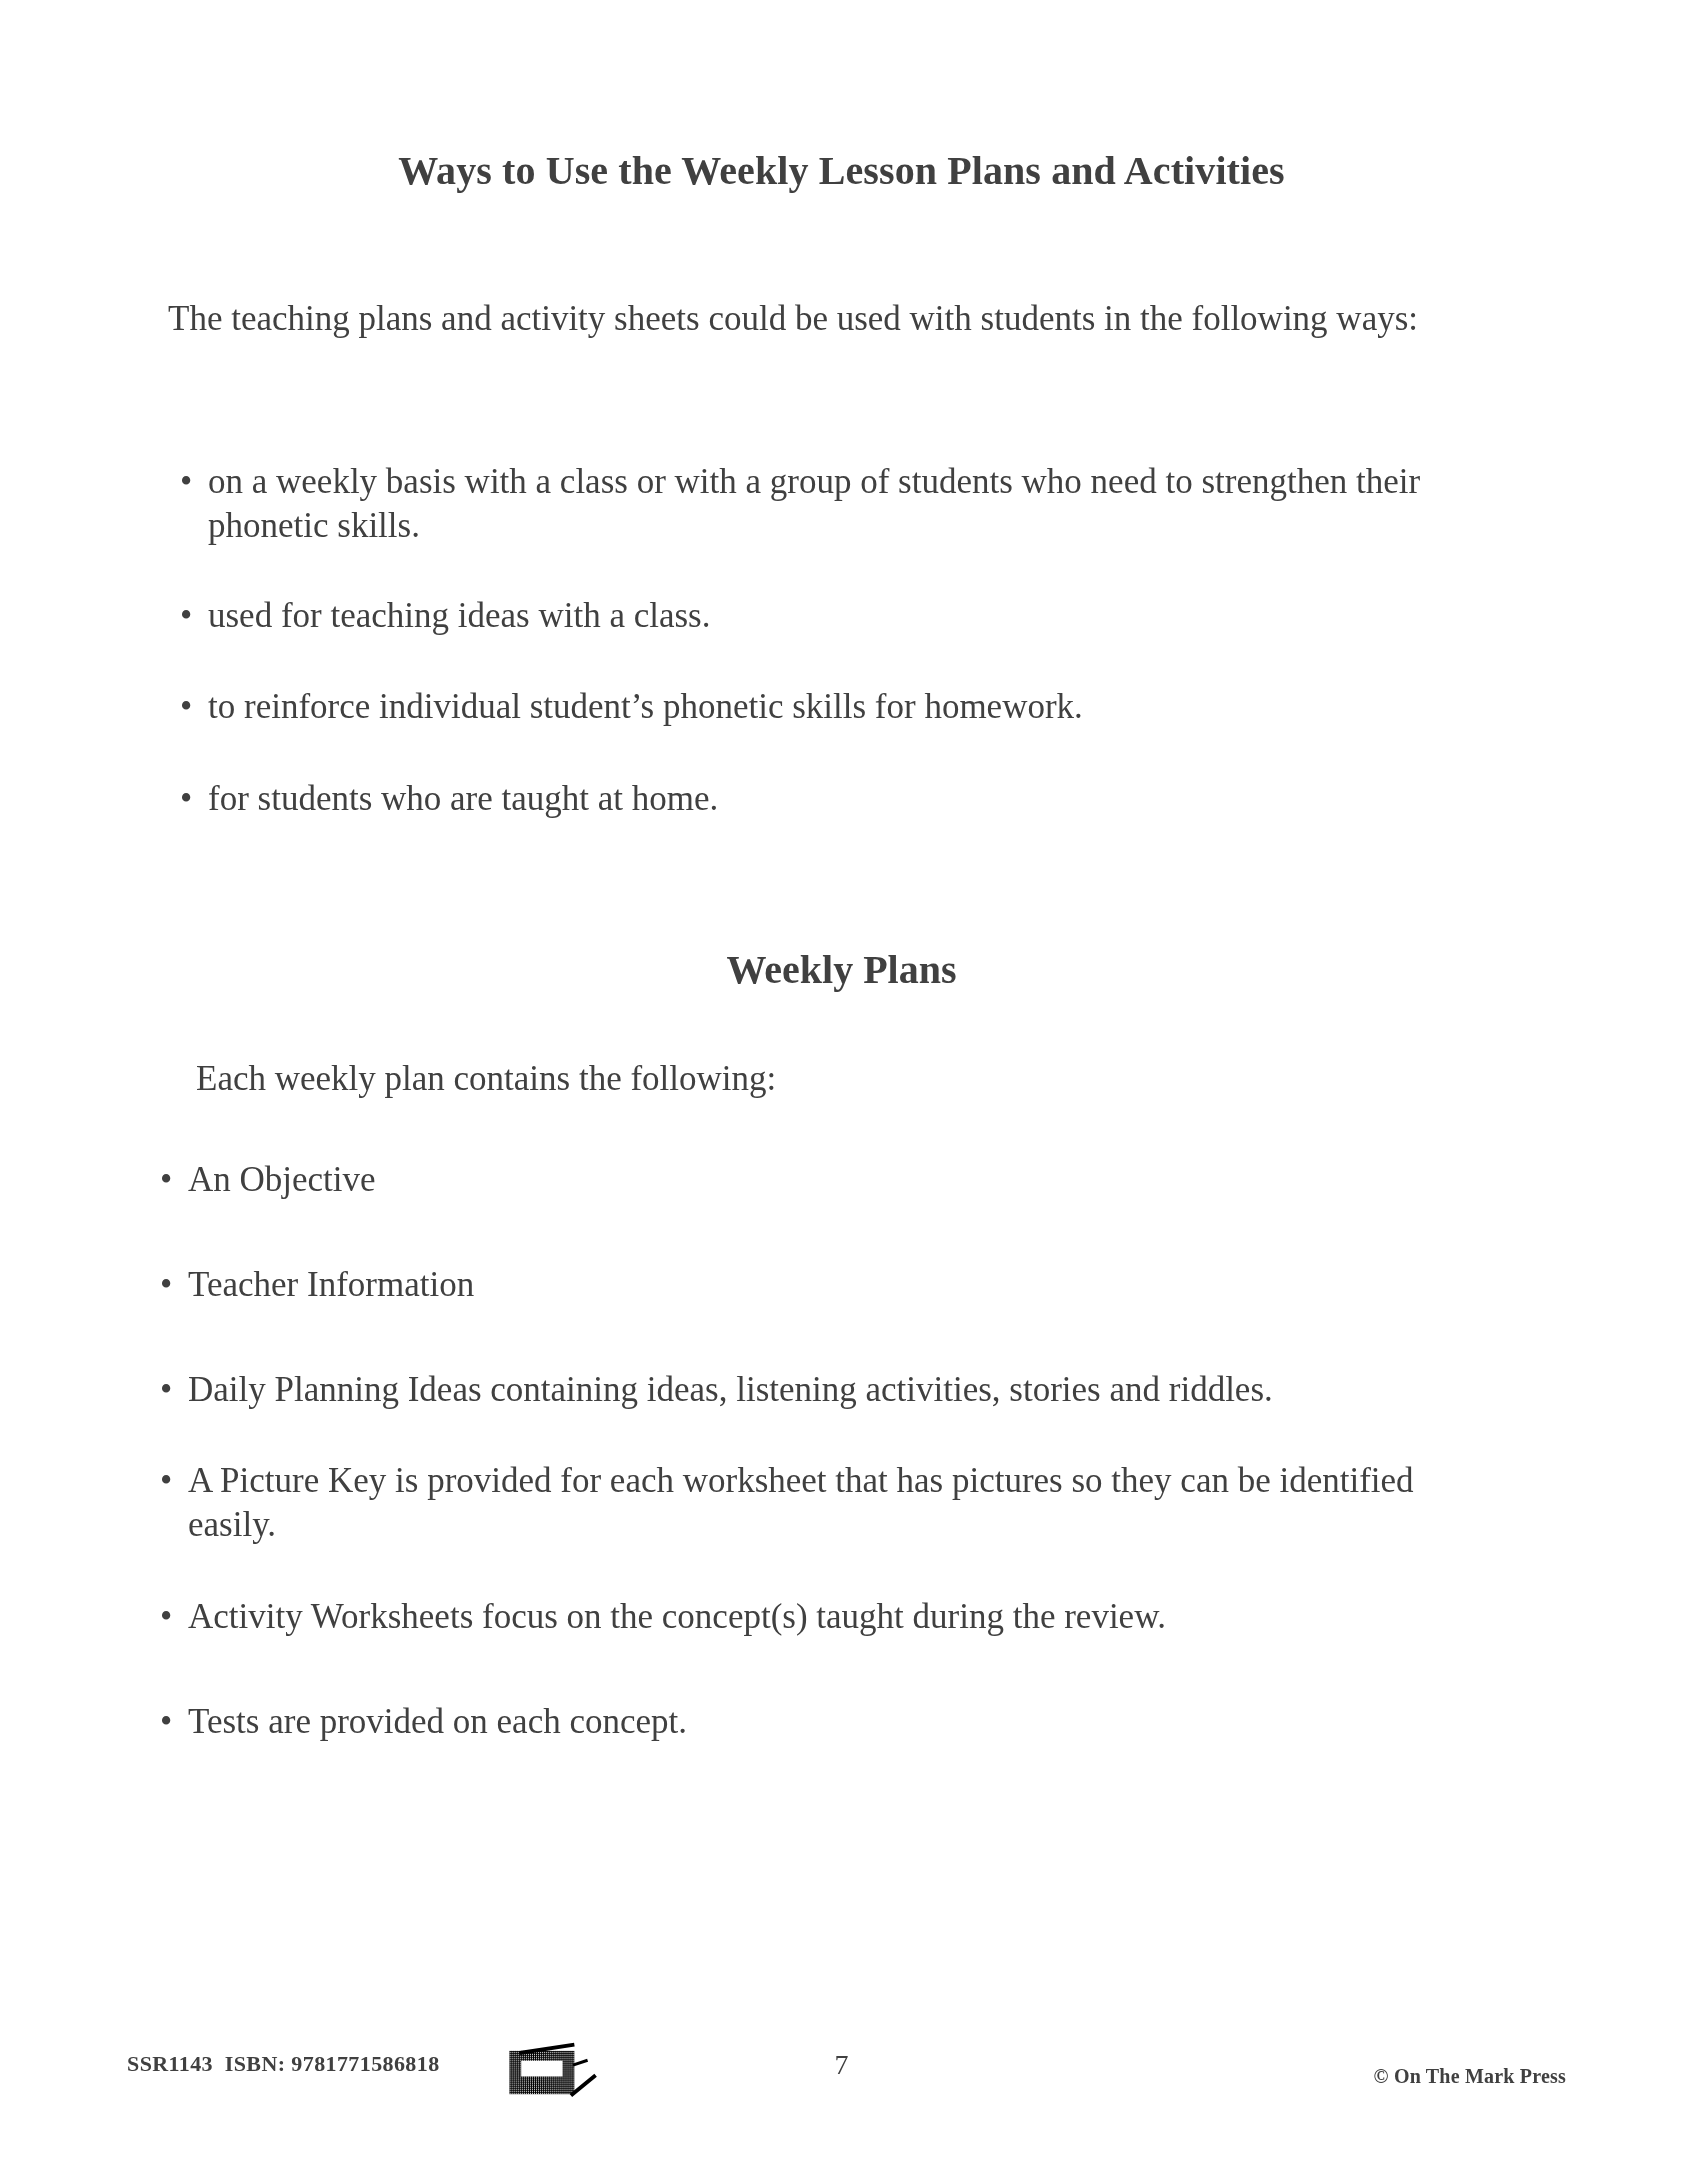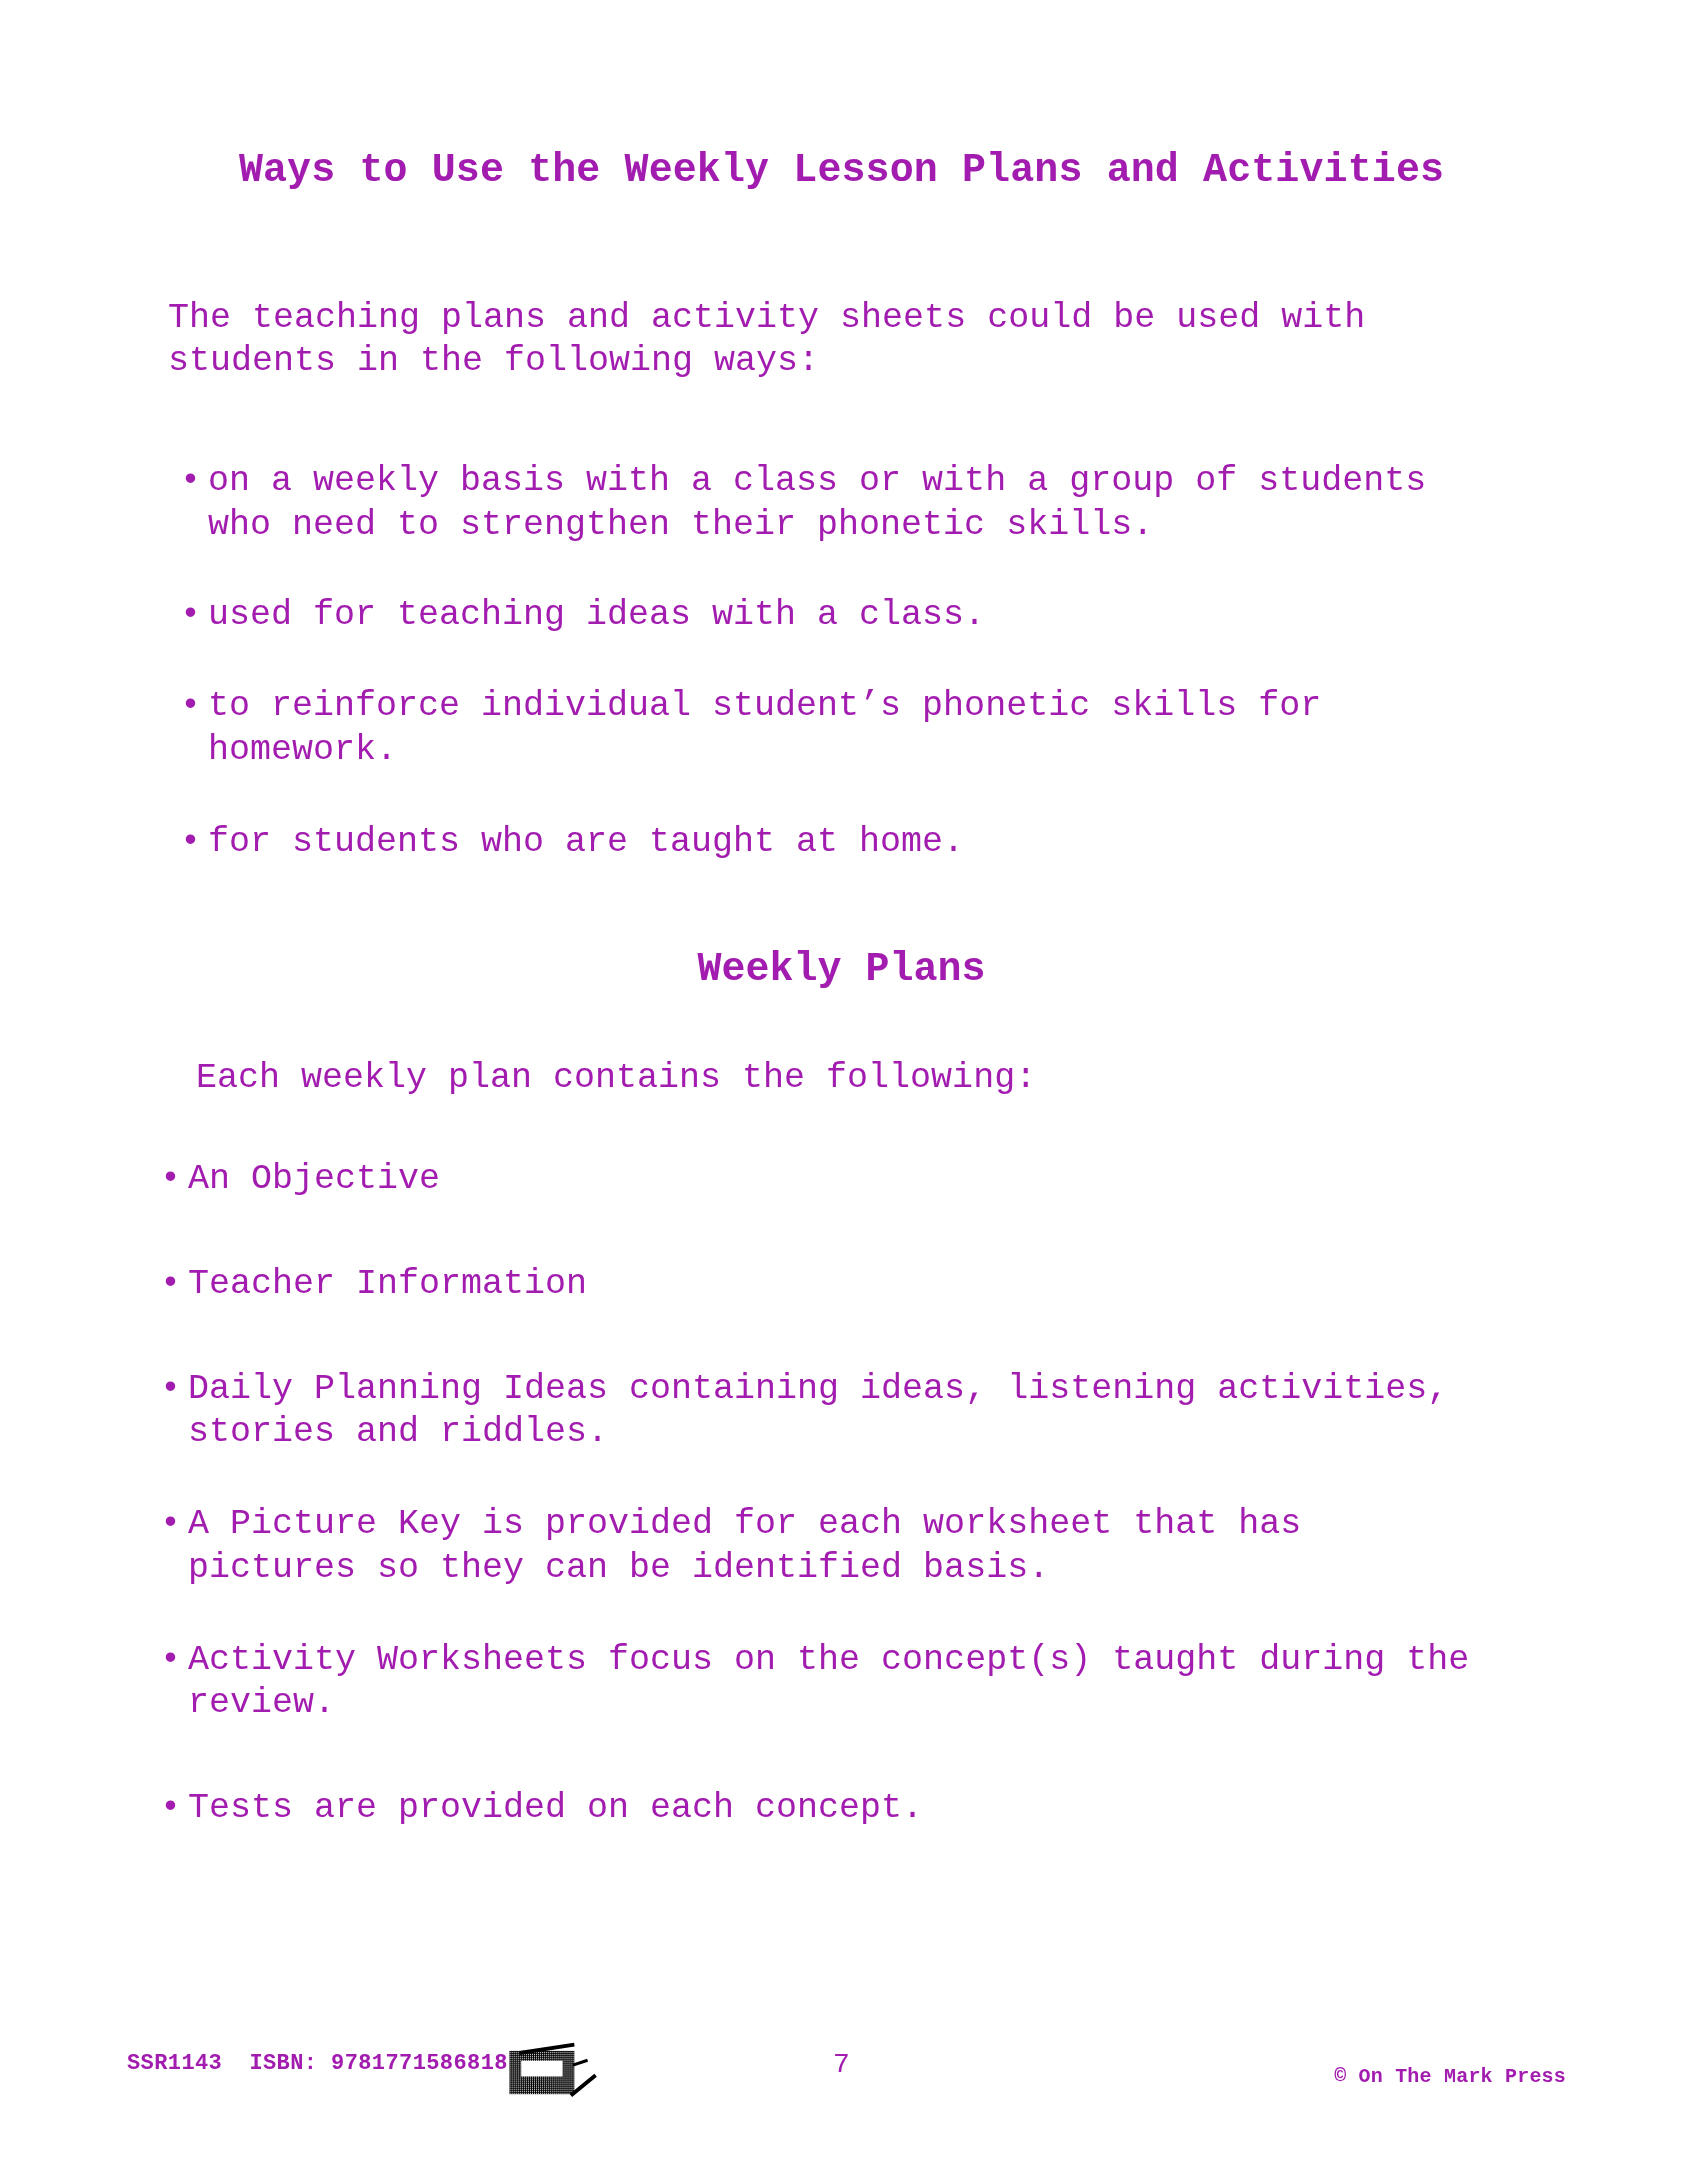--- a/index.html
+++ b/index.html
@@ -7,22 +7,22 @@
     margin: 0;
     padding: 0;
     background: #ffffff;
   }
   .page {
     position: relative;
     width: 1683px;
     height: 2178px;
     background: #ffffff;
     overflow: hidden;
-    font-family: Liberation Mono, monospace;
-    color: #a21caf;
+    font-family: Liberation Serif, serif;
+    color: #404040;
     -webkit-font-smoothing: none;
   }
 
   
   .content {
     position: absolute;
     left: 158px;
     top: 149px;
     width: 1327px;
   }
@@ -188,21 +188,21 @@
         <li class="bullet-item" style="margin-bottom:61px;">
           <span class="dot">•</span>
           <span class="txt">Teacher Information</span>
         </li>
         <li class="bullet-item" style="margin-bottom:48px;">
           <span class="dot">•</span>
           <span class="txt">Daily Planning Ideas containing ideas, listening activities, stories and riddles.</span>
         </li>
         <li class="bullet-item" style="margin-bottom:48px;">
           <span class="dot">•</span>
-          <span class="txt">A Picture Key is provided for each worksheet that has pictures so they can be identified basis.</span>
+          <span class="txt">A Picture Key is provided for each worksheet that has pictures so they can be identified easily.</span>
         </li>
         <li class="bullet-item" style="margin-bottom:61px;">
           <span class="dot">•</span>
           <span class="txt">Activity Worksheets focus on the concept(s) taught during the review.</span>
         </li>
         <li class="bullet-item">
           <span class="dot">•</span>
           <span class="txt">Tests are provided on each concept.</span>
         </li>
       </ul>

